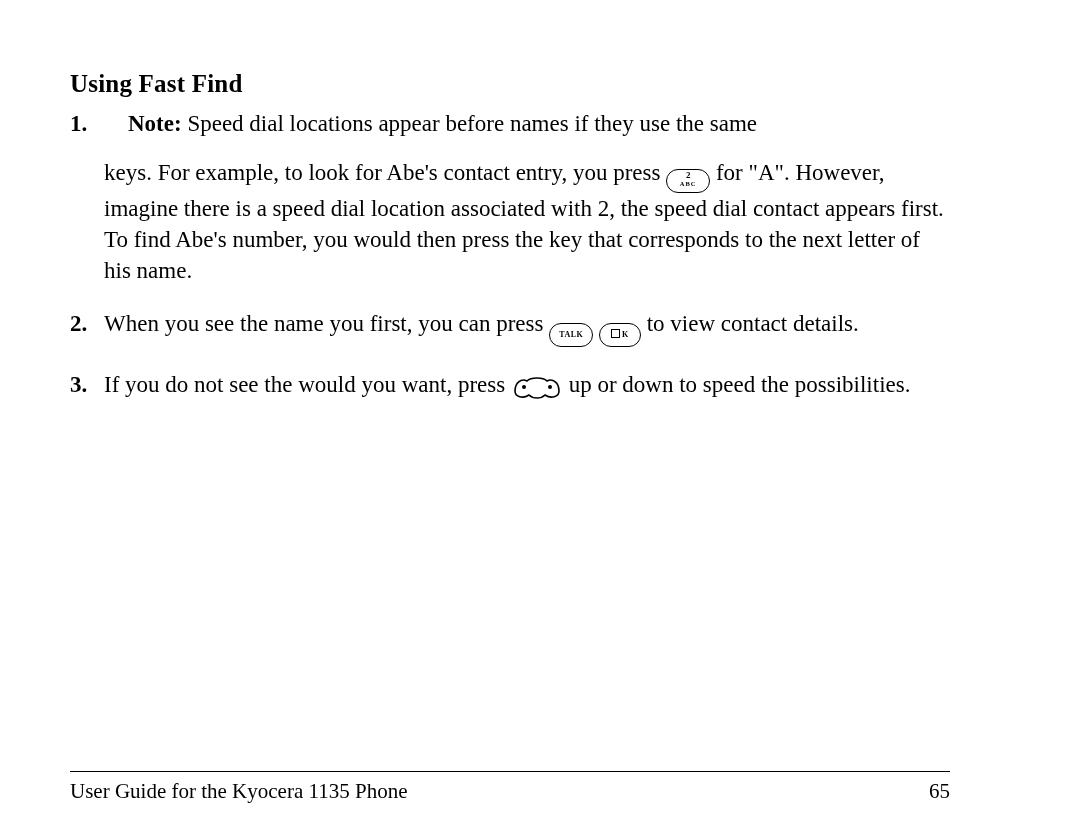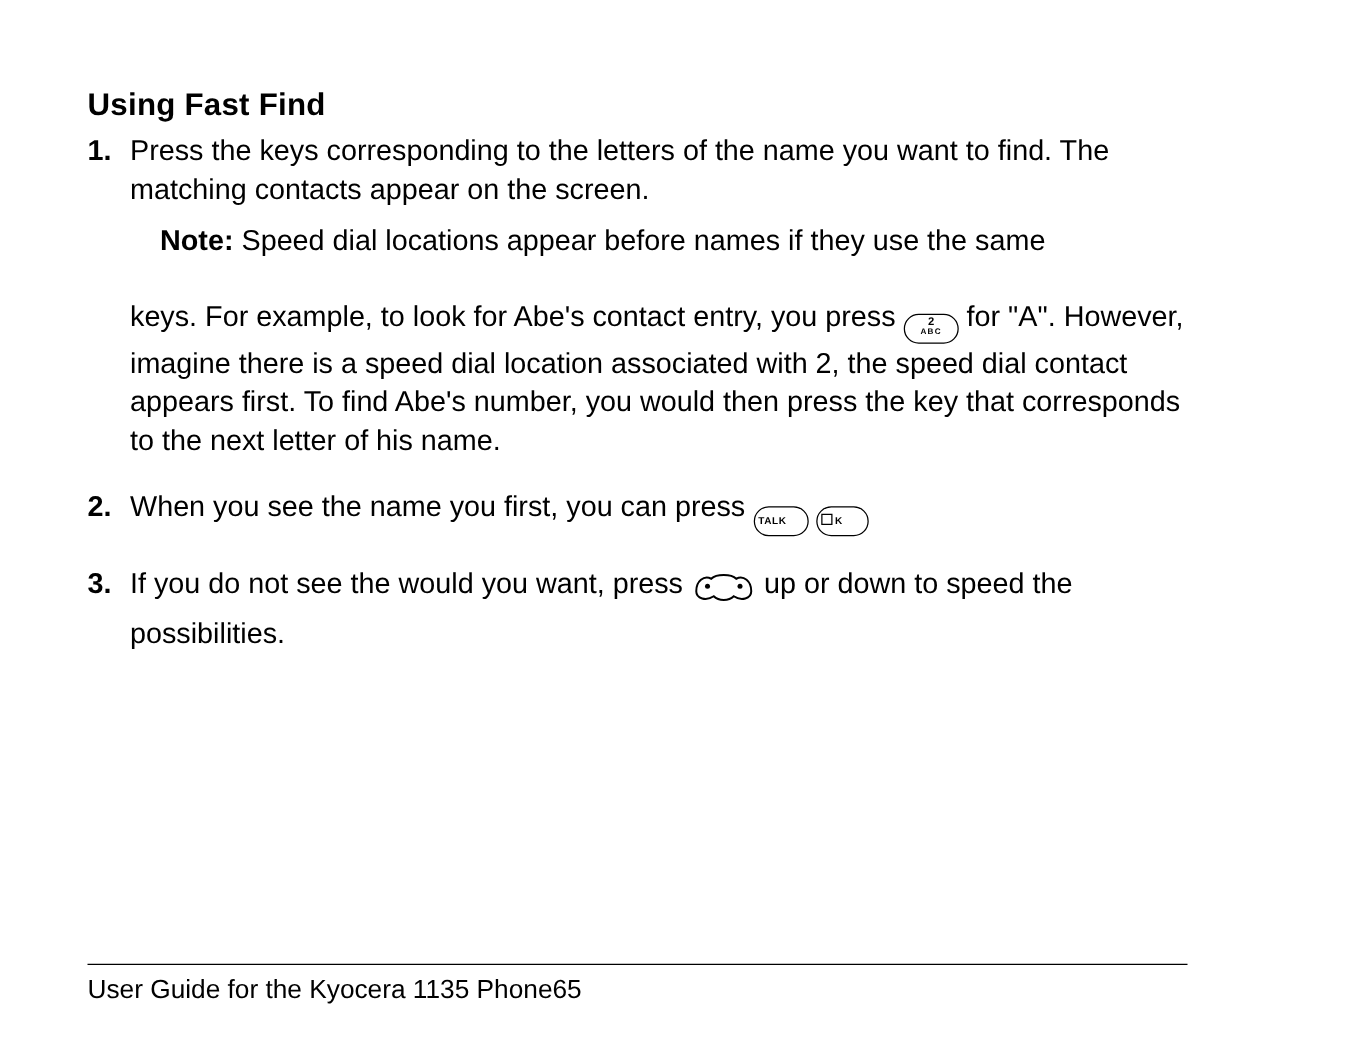--- a/index.html
+++ b/index.html
@@ -10,20 +10,21 @@
     background: #fff;
     color: #000;
     font-family: Tahoma, Verdana, Geneva, sans-serif;
   }
   .page {
     box-sizing: border-box;
     width: 1020px;
     height: 834px;
     padding: 70px 70px 21px 70px;
     position: relative;
+    font-family: Liberation Serif, serif;
   }
   h2.section-heading {
     margin: 0 0 6px 0;
     font-size: 25px;
     font-weight: 700;
     letter-spacing: 0.2px;
   }
   ol.steps {
     margin: 0;
     padding: 0 0 0 34px;
@@ -38,21 +39,21 @@
     margin-bottom: 22px;
   }
   ol.steps > li::before {
     content: counter(step) ".";
     position: absolute;
     left: -34px;
     font-weight: 700;
   }
   .note-label { font-weight: 700; margin-left: 24px; }
   .note { margin-top: 10px; }
-  .para2 { margin-top: 30px; }
+  .para2 { margin-top: 18px; }
 
   
   .key {
     display: inline-block;
     vertical-align: -0.25em;
     border: 1.5px solid #000;
     border-radius: 12px;
     min-width: 36px;
     height: 22px;
     padding: 0 3px;
@@ -72,21 +73,21 @@
     font-weight: 700;
     letter-spacing: 1px;
     text-align: center;
     line-height: 7px;
   }
   .key-talk .lbl, .key-ok .lbl {
     display: block;
     font-size: 8px;
     font-weight: 700;
     letter-spacing: 0.5px;
-    text-align: left;
+    text-align: center;
     line-height: 22px;
   }
   .key-ok { min-width: 34px; }
   .key-ok .sq {
     display:inline-block; width:7px; height:7px; border:1.3px solid #000;
     vertical-align: -1px; margin-right:2px;
   }
 
   .nav-icon {
     display: inline-block;
@@ -97,35 +98,34 @@
     position: absolute;
     left: 70px; right: 70px;
     bottom: 62px;
     border-top: 1px solid #000;
   }
   .footer {
     position: absolute;
     left: 70px; right: 70px;
     bottom: 30px;
     display: flex;
-    justify-content: flex-start;
+    justify-content: space-between;
     font-size: 21px;
   }
 </style>
 </head>
 <body>
 
 <div class="page">
 
   <h2 class="section-heading">Using Fast Find</h2>
 
   <ol class="steps">
 
     <li>
-      <span>Press the keys corresponding to the letters of the name you want to find. The matching contacts appear on the screen.</span>
       <div class="note">
         <span class="note-label">Note:</span>
         <span> </span><span>Speed dial locations appear before names if they use the same</span>
       </div>
       <div class="para2">
         <span>keys. For example, to look for Abe's contact entry, you press </span>
         <span class="key key-2abc">
           <span class="top">2</span>
           <span class="bot">ABC</span>
         </span>
@@ -134,20 +134,21 @@
     </li>
 
     <li>
       <span>When you see the name you first, you can press </span>
       <span class="key key-talk">
         <span class="lbl">TALK</span>
       </span>
       <span class="key key-ok">
         <span class="lbl"><span class="sq"></span><span>K</span></span>
       </span>
+      <span> to view contact details.</span>
     </li>
 
     <li>
       <span>If you do not see the would you want, press </span>
       <span class="nav-icon">
         <svg width="52" height="28" viewBox="0 0 52 28">
           <path d="M 4 18 C 4 10, 10 5, 16 8 C 20 4, 32 4, 36 8 C 42 5, 48 10, 48 18 C 48 24, 40 26, 34 22 C 30 26, 22 26, 18 22 C 12 26, 4 24, 4 18 Z" fill="none" stroke="#000" stroke-width="1.6"></path>
           <circle cx="13" cy="14" r="2" fill="#000"></circle>
           <circle cx="39" cy="14" r="2" fill="#000"></circle>
         </svg>

